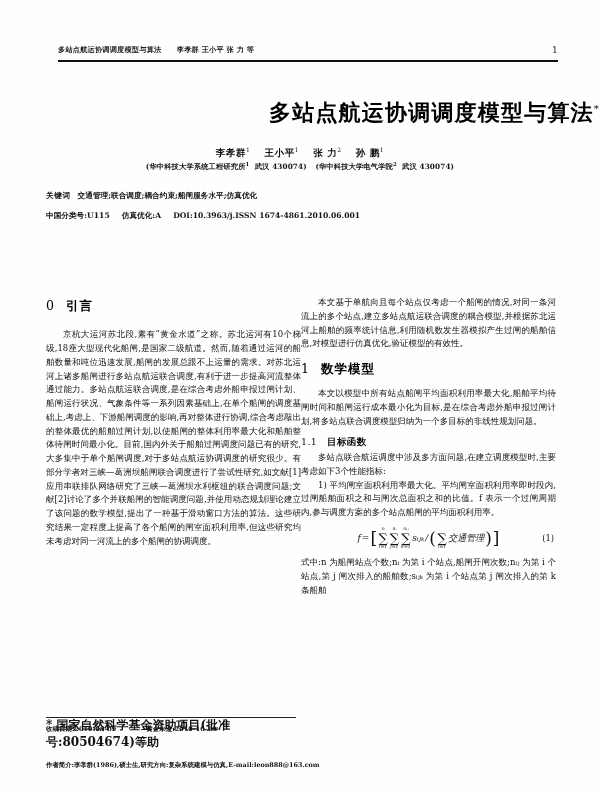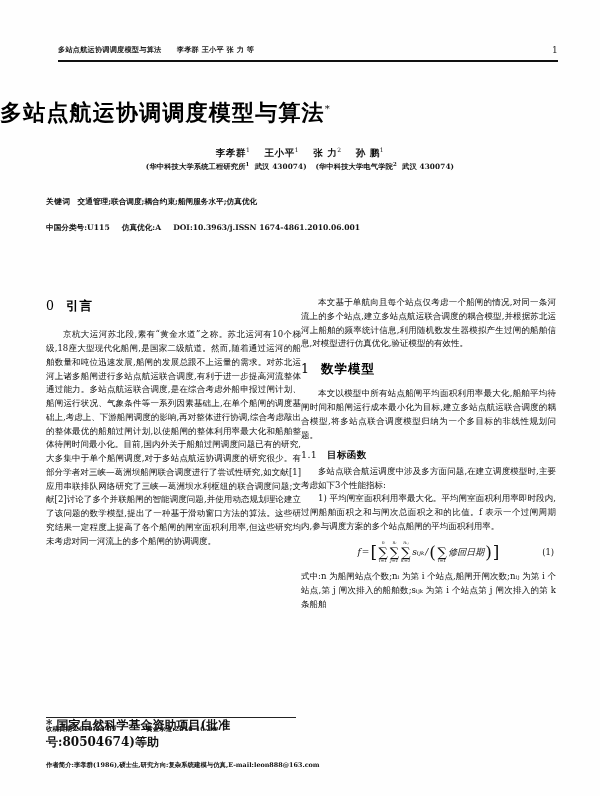--- a/index.html
+++ b/index.html
@@ -47,21 +47,21 @@
     top: 60px;
     height: 2.2px;
     background: #111;
   }
 
   
   .title {
     position: absolute;
     left: 0; right: 0;
     top: 98px;
-    text-align: left;
+    text-align: right;
     font-size: 22px;
     font-weight: bold;
     letter-spacing: 1.2px;
     color: #000;
   }
   .title sup {
     font-size: 10px;
     font-weight: normal;
     vertical-align: super;
   }
@@ -105,21 +105,21 @@
   .abs-label {
     font-weight: bold;
     letter-spacing: 5px;
     margin-right: 4px;
   }
   .abs-body { font-weight: bold; }
   .kw-line, .cls-line {
     font-size: 7.6px;
     font-weight: bold;
     line-height: 1.55;
-    margin-top: 14px;
+    margin-top: 8px;
   }
   .kw-label { letter-spacing: .6px; margin-right: 7px; }
   .cls-line .gap { display: inline-block; width: 12px; }
   .cls-line .doi { font-family: "DejaVu Serif", serif; letter-spacing: 0; }
 
   
   .cols {
     position: absolute;
     left: 46px;
     right: 44px;
@@ -266,21 +266,21 @@
 
     <div class="col">
       <p class="para">本文基于单航向且每个站点仅考虑一个船闸的情况,对同一条河流上的多个站点,建立多站点航运联合调度的耦合模型,并根据苏北运河上船舶的频率统计信息,利用随机数发生器模拟产生过闸的船舶信息,对模型进行仿真优化,验证模型的有效性。</p>
 
       <div class="spacer-sm"></div>
 
       <h2 class="section">
         <span class="num">1</span><span>数学模型</span>
       </h2>
 
-      <p class="para">本文以模型中所有站点船闸平均面积利用率最大化,船舶平均待闸时间和船闸运行成本最小化为目标,建立多站点航运联合调度的耦合模型,将多站点联合调度模型归纳为一个多目标的非线性规划问题。</p>
+      <p class="para">本文以模型中所有站点船闸平均面积利用率最大化,船舶平均待闸时间和船闸运行成本最小化为目标,是在综合考虑外船申报过闸计划,将多站点联合调度模型归纳为一个多目标的非线性规划问题。</p>
 
       <h3 class="subsection">
         <span class="num">1.1</span><span>目标函数</span>
       </h3>
 
       <p class="para">多站点联合航运调度中涉及多方面问题,在建立调度模型时,主要考虑如下3个性能指标:</p>
       <p class="para">1) 平均闸室面积利用率最大化。平均闸室面积利用率即时段内,过闸船舶面积之和与闸次总面积之和的比值。f 表示一个过闸周期内,参与调度方案的多个站点船闸的平均面积利用率。</p>
 
       <div class="formula">
         <span class="expr">
@@ -303,21 +303,21 @@
             <span class="lim">k=1</span>
           </span>
           <span>sᵢⱼₖ</span>
           <span>/</span>
           <span class="brk">(</span>
           <span class="sigma">
             <span class="lim">&nbsp;</span>
             <span class="sym">∑</span>
             <span class="lim">i=1</span>
           </span>
-          <span>修回日期</span>
+          <span>交通管理</span>
           <span class="brk">)</span>
           <span class="brk">]</span>
         </span>
         <span class="eqno">(1)</span>
       </div>
 
       <p class="para cont">式中:n 为船闸站点个数;nᵢ 为第 i 个站点,船闸开闸次数;nᵢⱼ 为第 i 个站点,第 j 闸次排入的船舶数;sᵢⱼₖ 为第 i 个站点第 j 闸次排入的第 k 条船舶</p>
     </div>
   </div>
 

